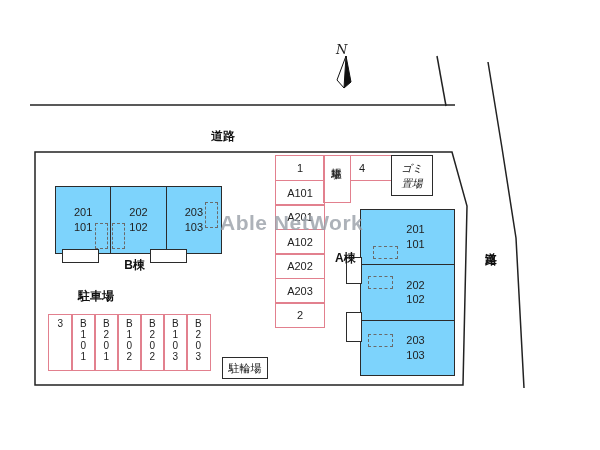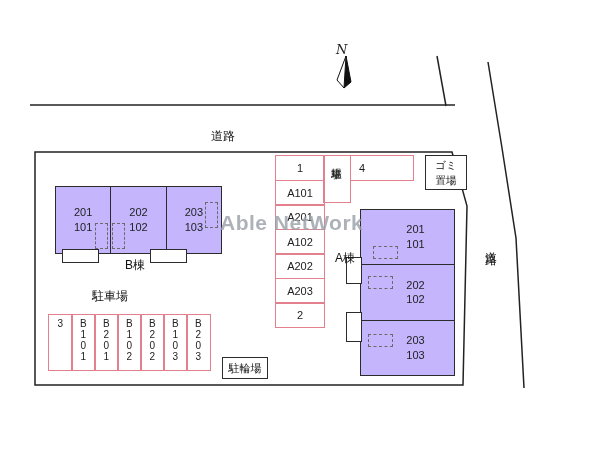--- a/index.html
+++ b/index.html
@@ -1,24 +1,24 @@
 <!DOCTYPE html>
 <html><head>
 <meta charset="utf-8">
 <style>
   * { margin:0; padding:0; box-sizing:border-box; }
   html,body { width:600px; height:450px; background:#fff; }
   body { font-family:"Liberation Sans", sans-serif; color:#1c1c1c; }
   .canvas { position:relative; width:600px; height:450px; background:#fff; overflow:hidden; }
   svg.underlay { position:absolute; left:0; top:0; z-index:0; }
 
-  .label { position:absolute; color:#111; z-index:5; }
+  .label { position:absolute; color:#111; z-index:5;font-weight:bold; }
   .vwrite { writing-mode:vertical-rl; text-orientation:upright; }
 
-  .bldg { position:absolute; background:#c4b5fd; border:1.5px solid #2b2b2b; display:flex; z-index:4; }
+  .bldg { position:absolute; background:#7dd3fc; border:1.5px solid #2b2b2b; display:flex; z-index:4; }
   .bldg.row { flex-direction:row; }
   .bldg.col { flex-direction:column; }
   .unit { flex:1; display:flex; align-items:center; justify-content:center;
           font-size:11px; line-height:1.35; text-align:center; white-space:pre-line; color:#222; }
   .bldg.row .unit + .unit { border-left:1.2px solid #2b2b2b; }
   .bldg.col .unit + .unit { border-top:1.2px solid #2b2b2b; }
   .bldg.col .unit { padding-left:16px; }
   .dash { position:absolute; border:1px dashed #6a6a6a; z-index:5; }
   .step { position:absolute; background:#fff; border:1.2px solid #2b2b2b; z-index:5; }
 
@@ -79,21 +79,21 @@
     <div class="unit">203
 103</div>
     <div class="dash" style="left:39px; top:36px; width:13px; height:26px;"></div>
     <div class="dash" style="left:56px; top:36px; width:13px; height:26px;"></div>
     <div class="dash" style="left:149px; top:15px; width:13px; height:26px;"></div>
   </div>
   <div class="step" style="left:62px; top:249px; width:37px; height:14px;"></div>
   <div class="step" style="left:150px; top:249px; width:37px; height:14px;"></div>
   <div class="label" style="left:95px; top:257px; width:50px; text-align:right; font-size:12px;">B棟</div>
 
-  <div class="label" style="left:78px; top:288px; width:64px; text-align:center; font-size:12px;">駐車場</div>
+  <div class="label" style="left:78px; top:288px; width:64px; text-align:left; font-size:12px;">駐車場</div>
 
   <div class="prow" style="left:48px; top:314px;">
     <div class="vcell">
         <span class="vtext">3</span>
       </div>
     <div class="vcell">
         <span class="vtext">B101</span>
       </div>
     <div class="vcell">
         <span class="vtext">B201</span>
@@ -123,21 +123,21 @@
   </div>
 
   <div class="pbox center" style="left:323px; top:155px; width:28px; height:48px;">
     <span class="vtext" style="font-size:10.5px;">駐車場</span>
   </div>
 
   <div class="pbox" style="left:350px; top:155px; width:64px; height:26px; align-items:center;">
     <span style="font-size:11px; padding-left:8px;">4</span>
   </div>
 
-  <div class="blackbox" style="left:425px; top:155px; width:42px; height:35px;">ゴミ
+  <div class="blackbox" style="left:391px; top:155px; width:42px; height:41px;font-style:italic;">ゴミ
 置場</div>
 
   <div class="bldg col" style="left:360px; top:209px; width:95px; height:167px;">
     <div class="unit">201
 101</div>
     <div class="unit">202
 102</div>
     <div class="unit">203
 103</div>
     <div class="dash" style="left:12px; top:36px; width:25px; height:13px;"></div>

